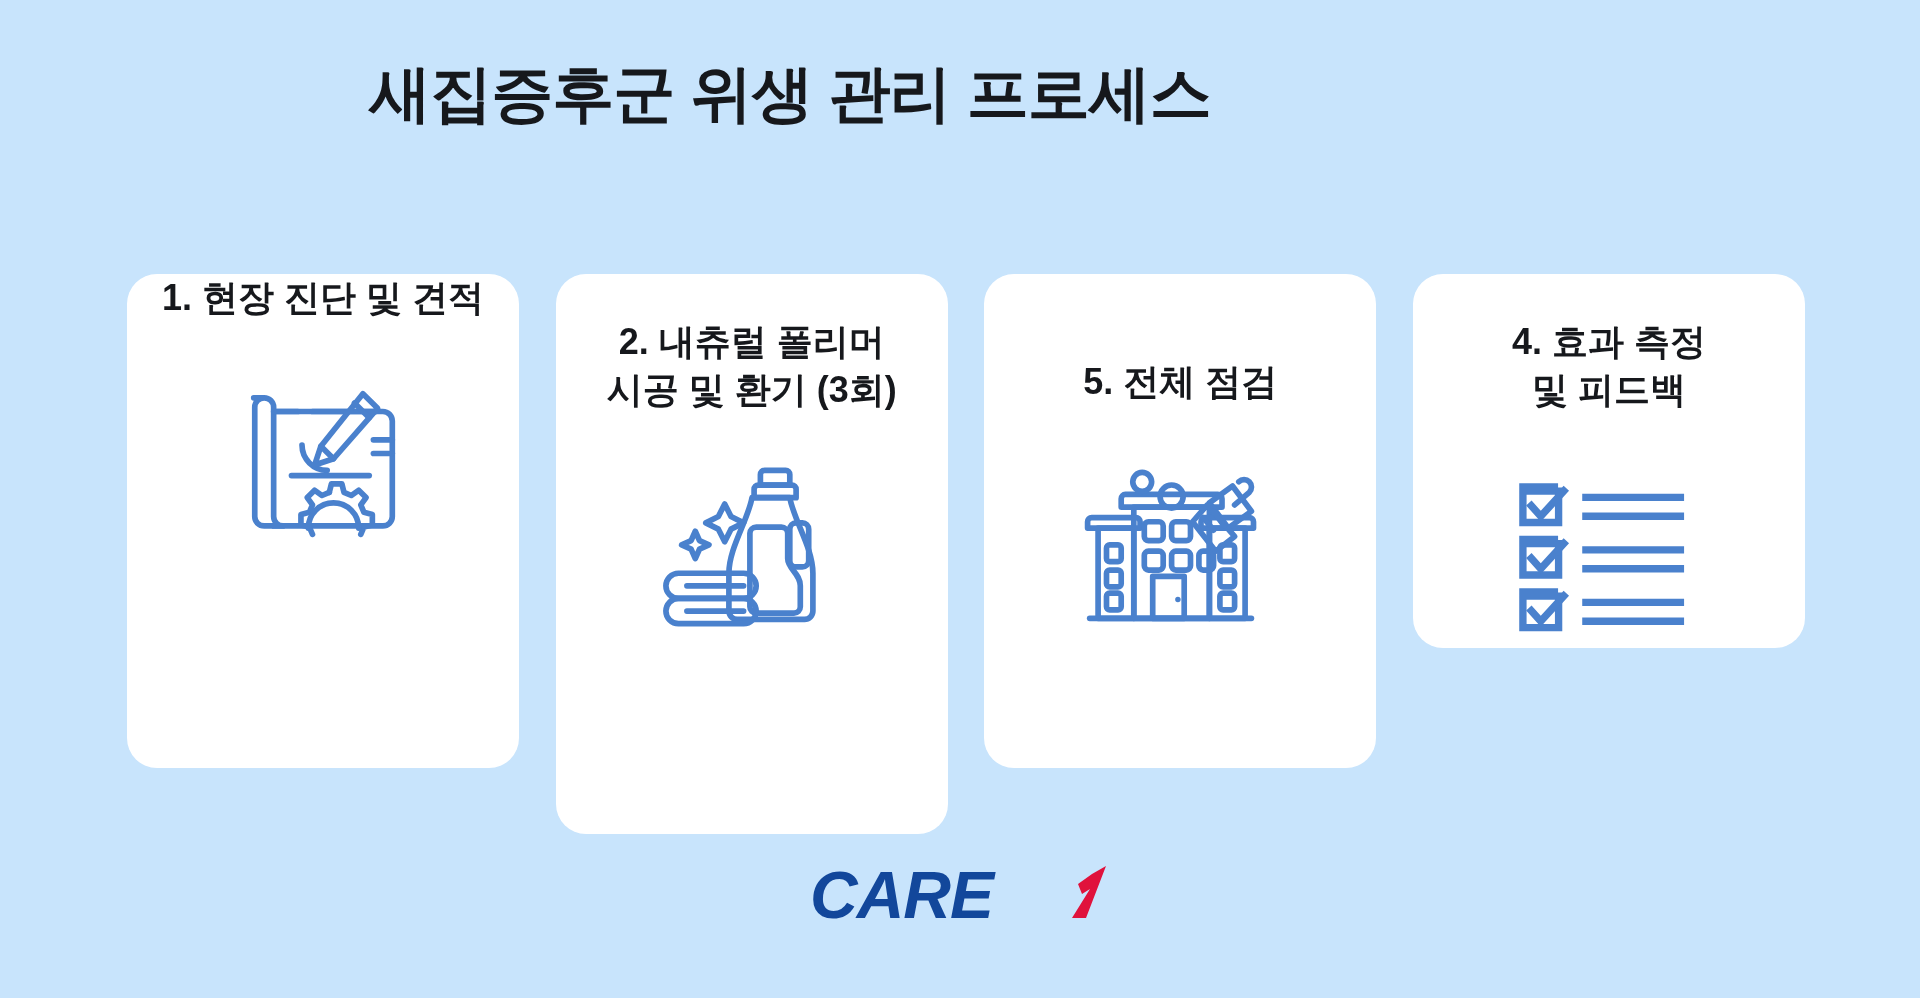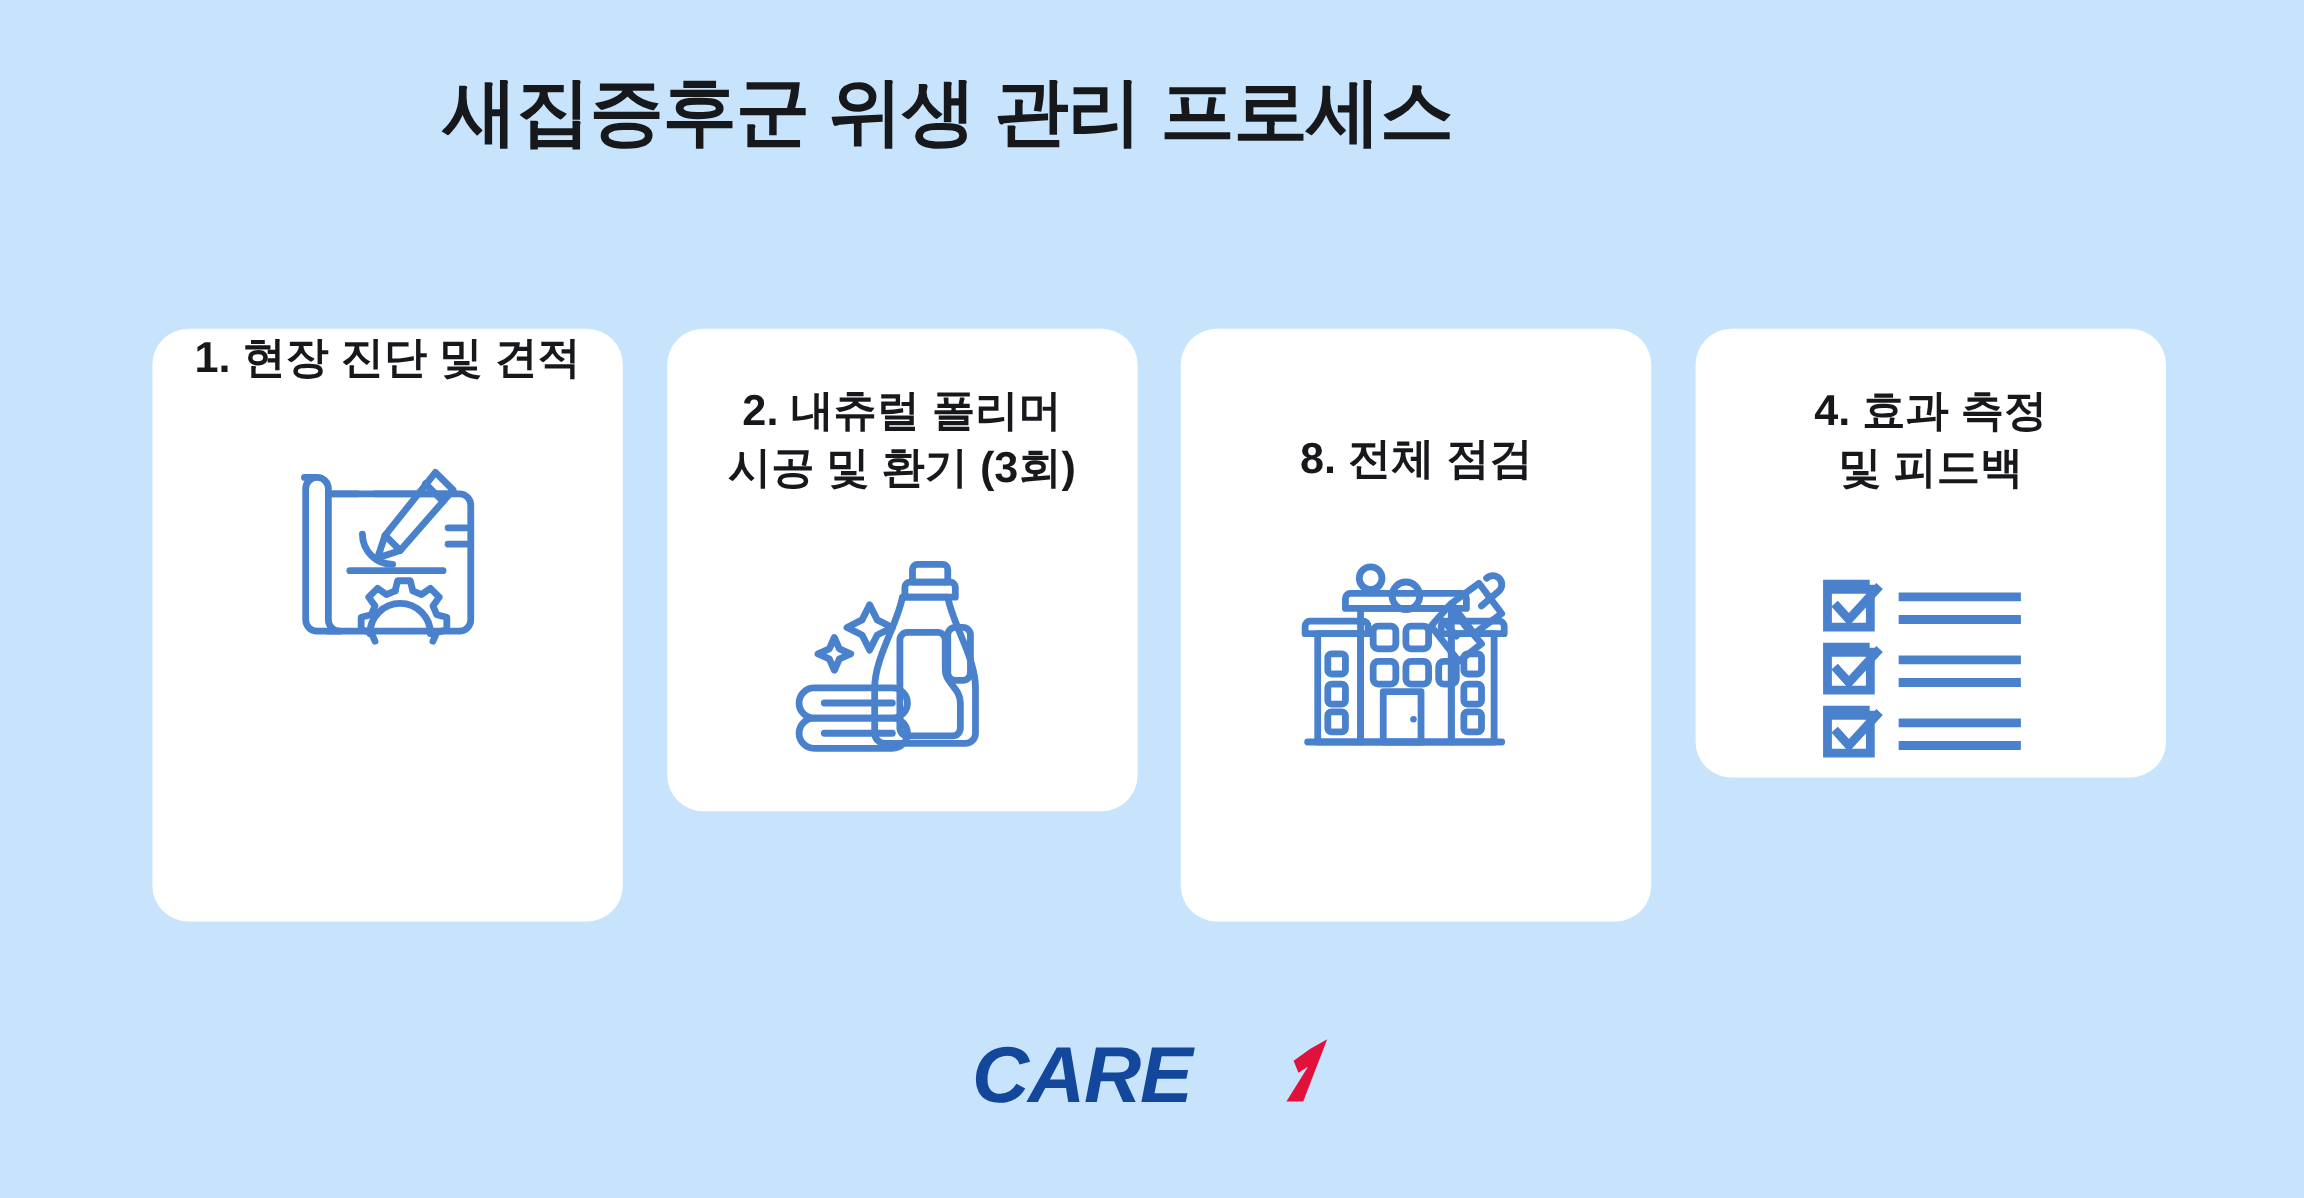--- a/index.html
+++ b/index.html
@@ -47,21 +47,21 @@
   .card {
     width: 392px;
     background: #ffffff;
     border-radius: 30px;
     display: flex;
     flex-direction: column;
     align-items: center;
     position: relative;
   }
   .card-1 { height: 494px; }
-  .card-2 { height: 402px; }
+  .card-2 { height: 560px; }
   .card-3 { height: 494px; }
   .card-4 { height: 374px; }
 
   .card-label {
     font-size: 36px;
     font-weight: 700;
     color: #16181c;
     text-align: center;
     line-height: 1.32;
     width: 100%;
@@ -165,21 +165,21 @@
           <path d="M38 122 h54"></path>
           <path d="M38 146 h54"></path>
 
           <path d="M74 44 l6 12 12 6 -12 6 -6 12 -6 -12 -12 -6 12 -6 z"></path>
           <path d="M46 70 l4 9 9 4 -9 4 -4 9 -4 -9 -9 -4 9 -4 z"></path>
         </svg>
       </div>
     </div>
 
     <div class="card card-3">
-      <div class="card-label">8. 전체 점검</div>
+      <div class="card-label">5. 전체 점검</div>
       <div class="card-icon">
         <svg viewBox="0 0 200 170" fill="none" stroke="#4a81cd" stroke-width="5.4" stroke-linecap="round" stroke-linejoin="round" aria-hidden="true">
 
           <path d="M56 46 h72 v106 H56 z"></path>
 
           <path d="M48 34 h88 a4 4 0 0 1 4 4 v8 H44 v-8 a4 4 0 0 1 4 -4 z"></path>
 
           <path d="M22 66 h34 v86 H22 z"></path>
           <path d="M16 56 h42 a4 4 0 0 1 4 4 v6 H12 v-6 a4 4 0 0 1 4 -4 z"></path>
 

